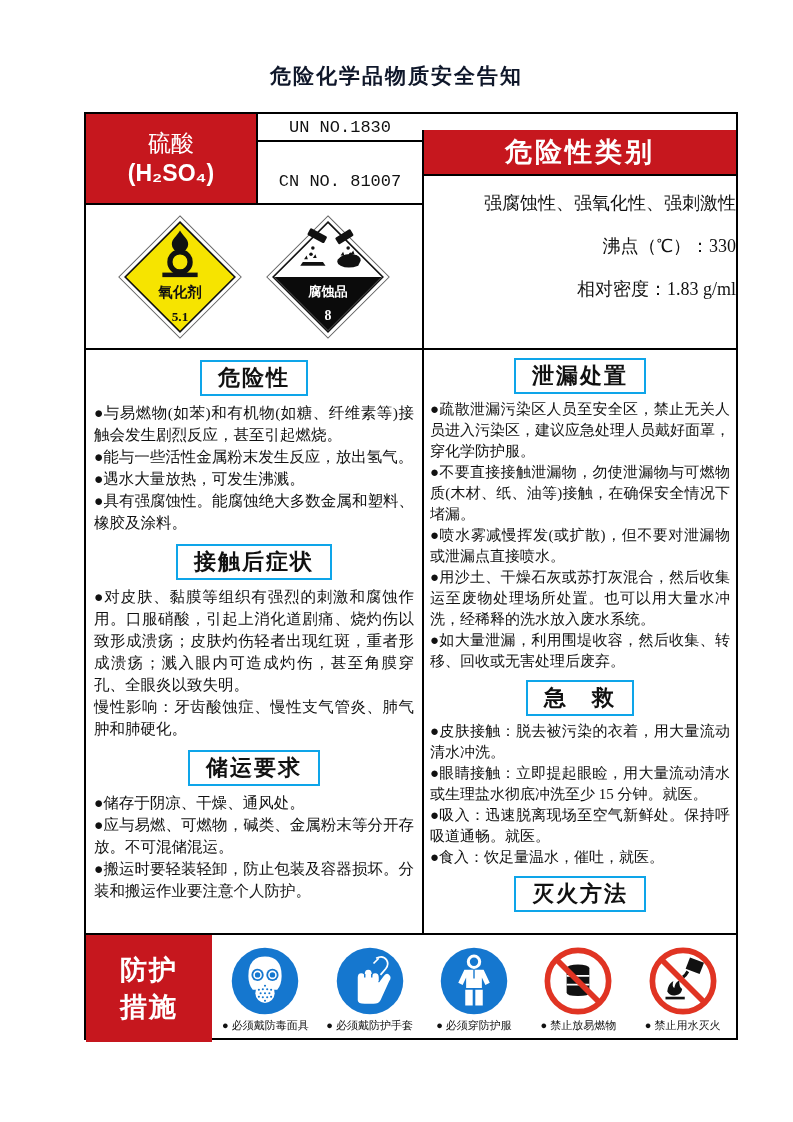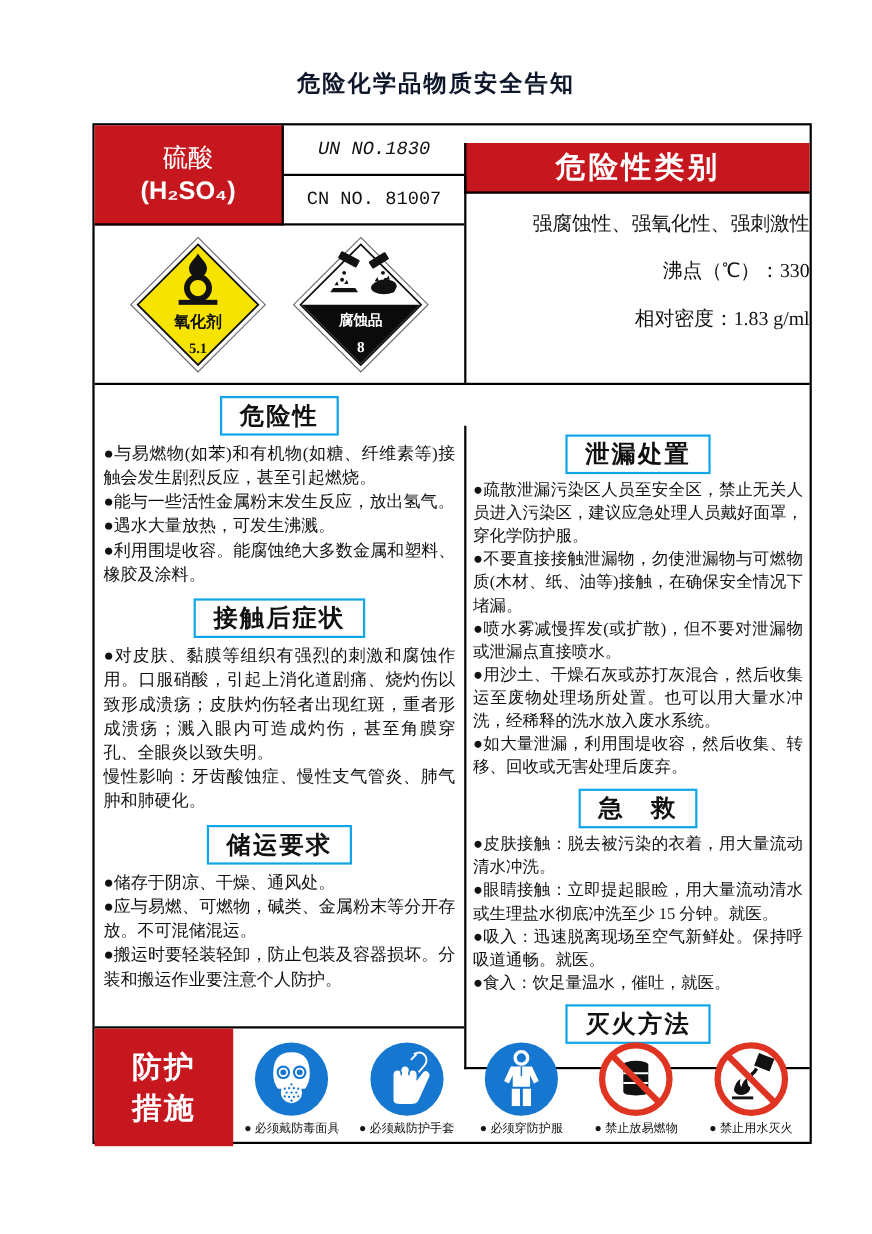--- a/index.html
+++ b/index.html
@@ -13,35 +13,35 @@
   .cell{position:absolute;box-sizing:border-box;}
   .red{background:#C6171E;color:#fff;}
   .b-r{border-right:2px solid #000;}
   .b-b{border-bottom:2px solid #000;}
   .b-l{border-left:2px solid #000;}
 
   .cell-name{left:0;top:0;width:172px;height:91px;display:flex;flex-direction:column;
              align-items:center;justify-content:center;line-height:1.25;}
   .chem-name{font-size:23px;}
   .chem-formula{font-family:"Liberation Sans",sans-serif;font-weight:bold;font-size:23px;}
-  .cell-un{left:172px;top:0;width:164px;height:46px;font-style:italic;}
+  .cell-un{left:172px;top:0;width:164px;height:28px;}
   .cell-cn{left:172px;top:46px;width:164px;height:45px;}
   .num-cell{display:flex;align-items:center;justify-content:center;
             font-family:"Liberation Mono",monospace;font-size:17px;}
   .cell-class{left:336px;top:0;width:314px;height:46px;display:flex;align-items:center;
               justify-content:center;font-family:"Liberation Sans",sans-serif;
               font-weight:bold;font-size:27px;letter-spacing:3px;margin-top:16px;}
   .cell-props{left:336px;top:46px;width:314px;height:190px;padding-top:22px;}
   .prop-line{text-align:right;font-size:18px;height:43px;line-height:43px;white-space:nowrap;}
   .cell-diamonds{left:0;top:91px;width:336px;height:145px;display:flex;align-items:center;
                  justify-content:center;gap:22px;}
   .diamond{width:126px;height:126px;}
 
   .col-left{left:0;top:236px;width:336px;height:585px;padding:0 8px;}
-  .col-right{left:336px;top:236px;width:314px;height:585px;padding:0 6px;margin-top:37px;}
+  .col-right{left:336px;top:236px;width:314px;height:585px;padding:0 6px;}
   .sec-h{width:fit-content;margin:10px auto 6px;border:2px solid #0ea5e9;padding:1px 16px;
          font-family:"Liberation Sans",sans-serif;font-weight:bold;font-size:22px;
          letter-spacing:2px;background:#fff;}
   .col-right .sec-h{margin:8px auto 5px;}
   .li{margin:0;text-align:justify;}
   .col-left .li{font-size:15.5px;line-height:1.42;}
   .col-right .li{font-size:15px;line-height:1.40;}
 
   .cell-ppe-label{left:0;top:821px;width:126px;height:107px;display:flex;align-items:center;
                   justify-content:center;font-family:"Liberation Sans",sans-serif;
@@ -106,21 +106,21 @@
         <text x="50" y="65" font-size="10.5" font-weight="bold" text-anchor="middle" fill="#fff">腐蚀品</text>
         <text x="50" y="84" font-size="11" font-weight="bold" text-anchor="middle" fill="#fff">8</text>
       </svg>
     </div>
 
     <div class="cell col-left b-b">
       <div class="sec-h">危险性</div>
       <p class="li">●与易燃物(如苯)和有机物(如糖、纤维素等)接触会发生剧烈反应，甚至引起燃烧。</p>
       <p class="li">●能与一些活性金属粉末发生反应，放出氢气。</p>
       <p class="li">●遇水大量放热，可发生沸溅。</p>
-      <p class="li">●利用围堤收容。能腐蚀绝大多数金属和塑料、橡胶及涂料。</p>
+      <p class="li">●具有强腐蚀性。能腐蚀绝大多数金属和塑料、橡胶及涂料。</p>
 
       <div class="sec-h">接触后症状</div>
       <p class="li">●对皮肤、黏膜等组织有强烈的刺激和腐蚀作用。口服硝酸，引起上消化道剧痛、烧灼伤以致形成溃疡；皮肤灼伤轻者出现红斑，重者形成溃疡；溅入眼内可造成灼伤，甚至角膜穿孔、全眼炎以致失明。</p>
       <p class="li">慢性影响：牙齿酸蚀症、慢性支气管炎、肺气肿和肺硬化。</p>
 
       <div class="sec-h">储运要求</div>
       <p class="li">●储存于阴凉、干燥、通风处。</p>
       <p class="li">●应与易燃、可燃物，碱类、金属粉末等分开存放。不可混储混运。</p>
       <p class="li">●搬运时要轻装轻卸，防止包装及容器损坏。分装和搬运作业要注意个人防护。</p>
     </div>

